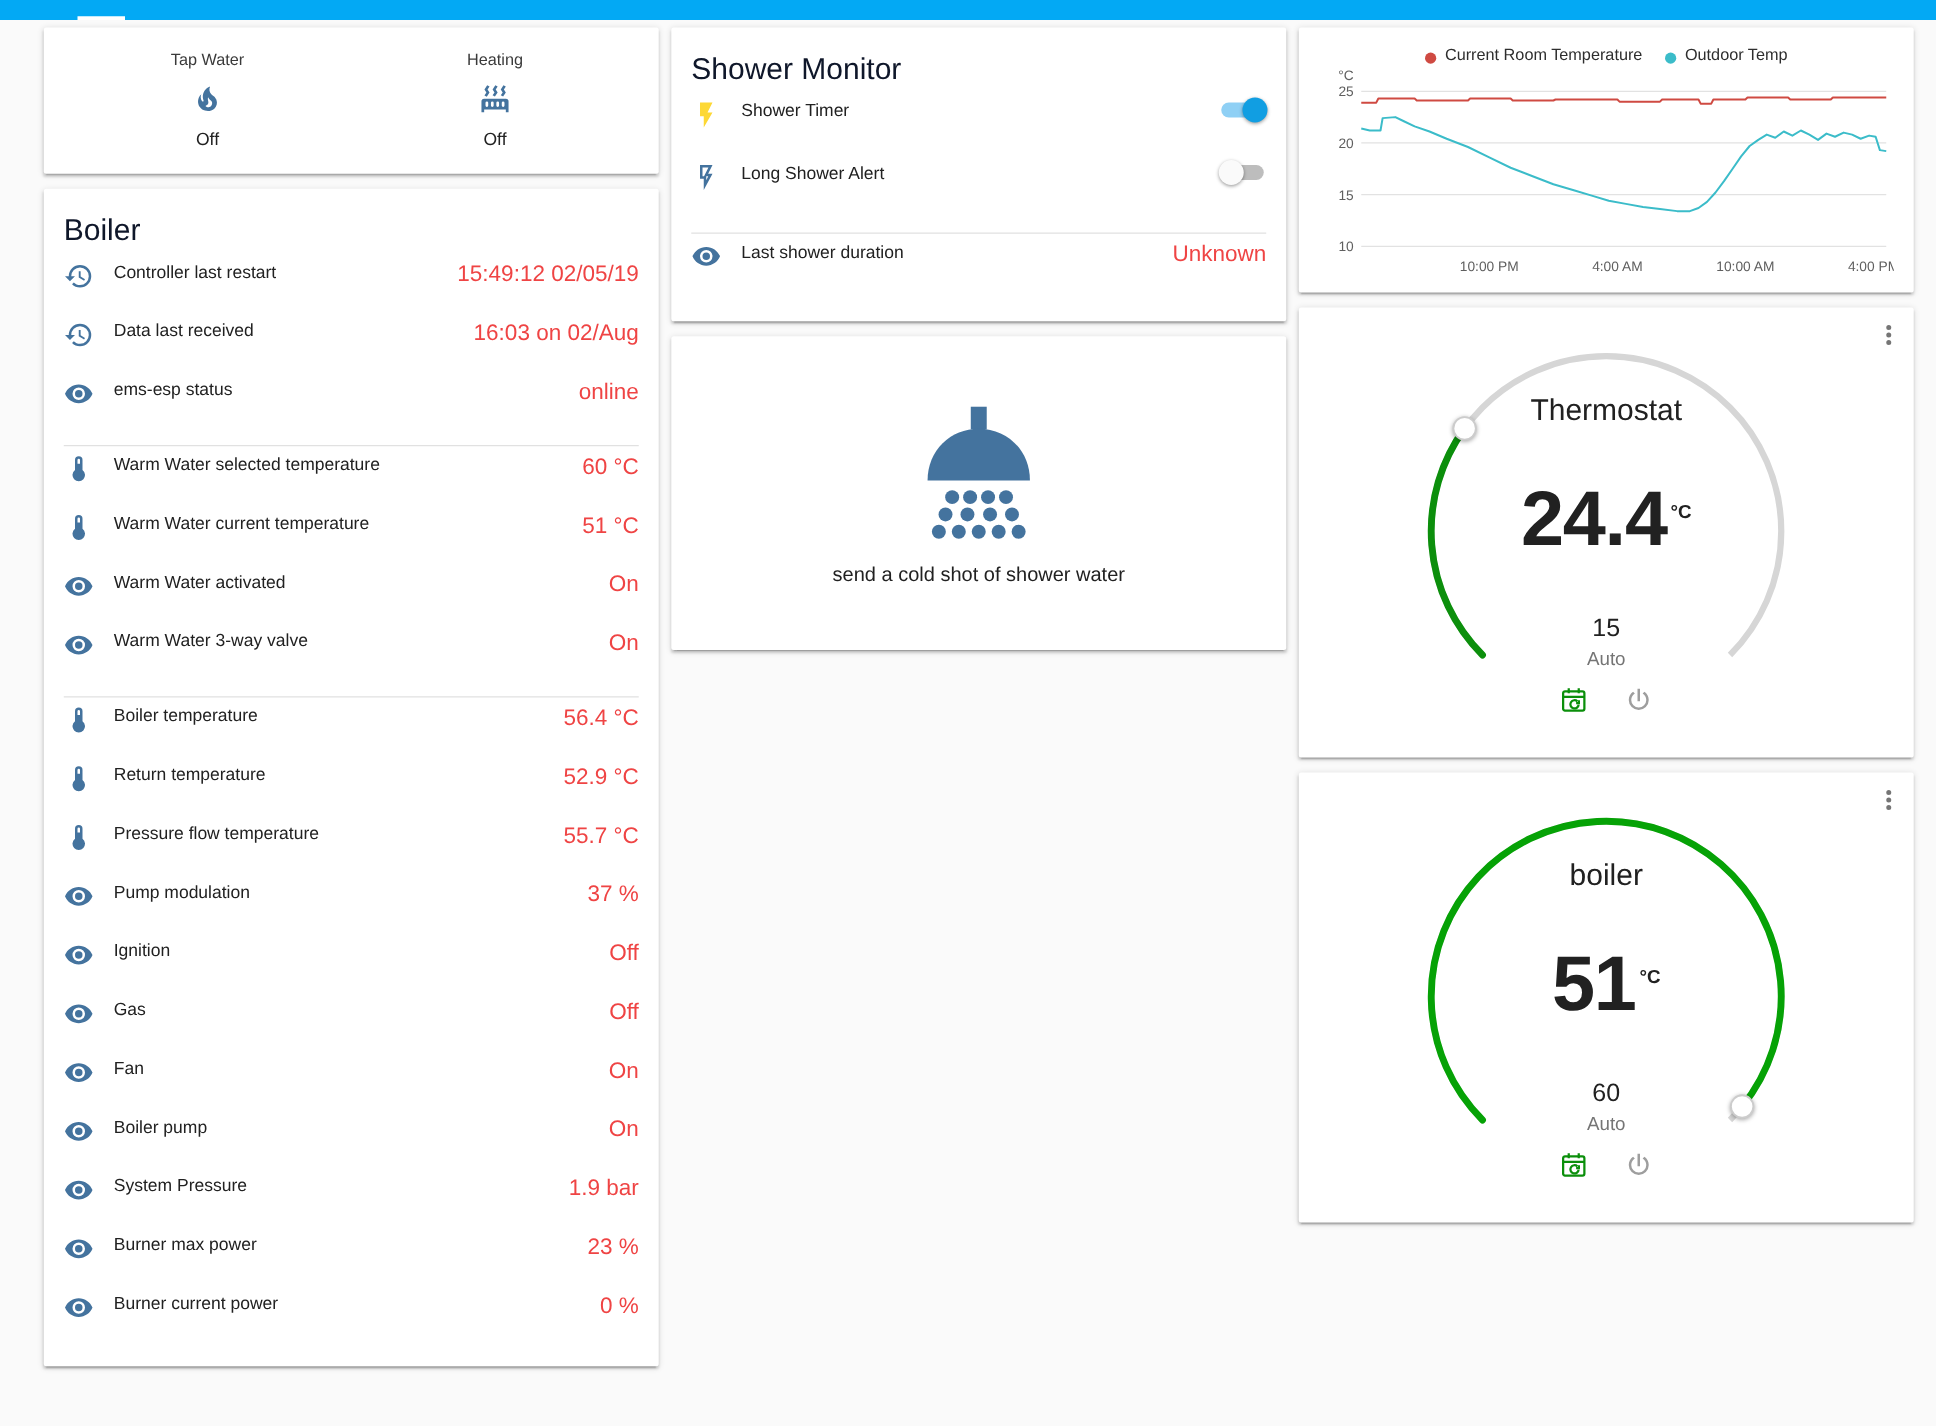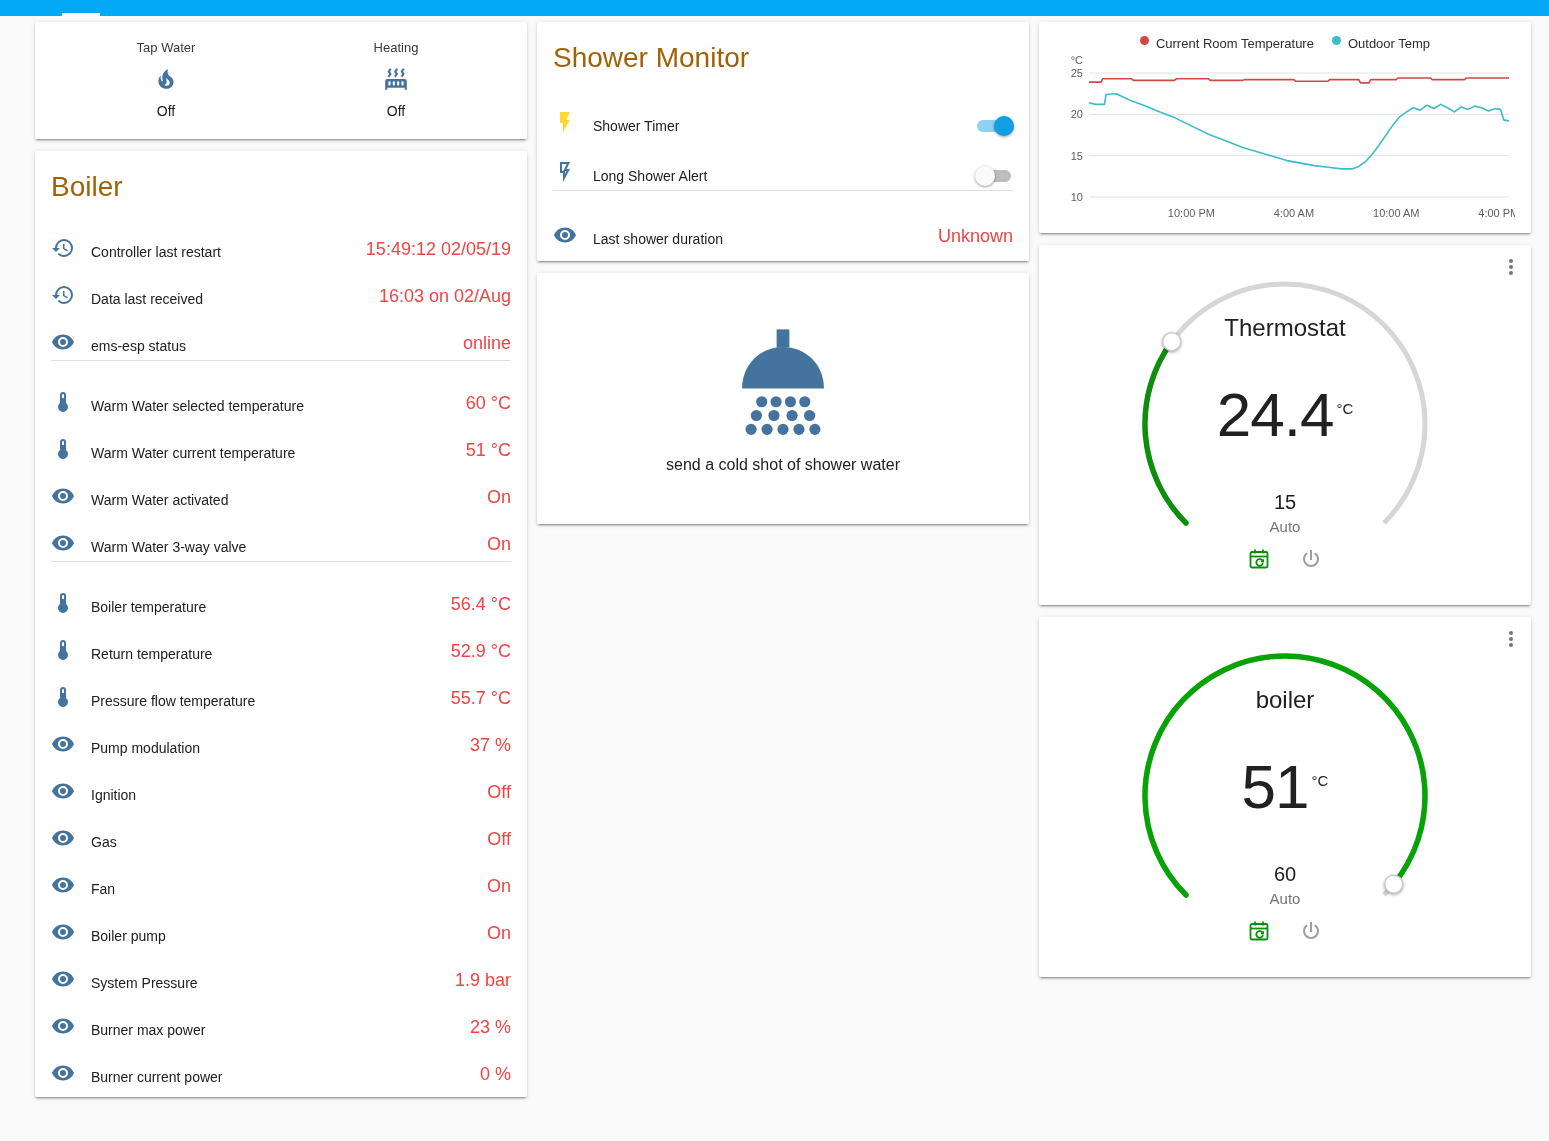--- a/index.html
+++ b/index.html
@@ -7,31 +7,31 @@
   body{background:#fafafa;font-family:"Liberation Sans",sans-serif;color:#212121;overflow:hidden}
 
   .topbar{height:16px;background:#03a9f4;position:relative}
   .tab-underline{position:absolute;left:62px;bottom:0;width:38px;height:3px;background:#fff}
 
   .layout{display:flex;gap:10px;padding:6px 33px 10px 35px}
   .col{flex:0 0 492px;width:492px;display:flex;flex-direction:column;gap:12px}
 
   .card{background:#fff;border-radius:2px;
     box-shadow:0 2px 2px 0 rgba(0,0,0,.14),0 1px 5px 0 rgba(0,0,0,.12),0 3px 1px -2px rgba(0,0,0,.2)}
-  .card-title{font-size:28px;font-weight:400;color:#a16207;padding:20px 16px 10px}
+  .card-title{font-size:24px;font-weight:400;color:#0f172a;padding:20px 16px 10px}
 
   
   .glance{display:flex;justify-content:space-around;padding:18px 16px 20px}
   .glance-item{display:flex;flex-direction:column;align-items:center;gap:11px;cursor:pointer;min-width:120px}
   .g-name{font-size:13px;color:#3a3a3a}
   .g-state{font-size:14px;color:#212121}
 
   
   .rows{padding-bottom:12px}
-  .entity-row{display:flex;align-items:flex-end;height:47px;padding:0 16px;cursor:pointer}
+  .entity-row{display:flex;align-items:flex-start;height:47px;padding:0 16px;cursor:pointer}
   .entity-row .icon-slot{width:24px;height:24px;margin-right:16px;flex:none}
   .icon-slot{display:inline-flex;align-items:center;justify-content:center;color:#44739e}
   .icon-slot svg{display:block}
   .e-name{flex:1;font-size:14px;color:#212121}
   .e-value{font-size:18px;color:#ef4444;margin-left:8px;white-space:nowrap}
   .divider{border-top:1px solid #e1e1e1;margin:6px 16px}
 
   
   .toggle{position:relative;width:34px;height:16px;flex:none;cursor:pointer;margin-right:2px}
   .toggle .track{position:absolute;left:0;top:2px;width:34px;height:12px;border-radius:7px;background:#bdbdbd}
@@ -45,31 +45,31 @@
   .shower-card .entity-row{height:50px}
   .shower-card{padding-bottom:14px}
 
   
   .action-card{height:251px;display:flex;flex-direction:column;align-items:center;justify-content:center;gap:16px;cursor:pointer}
   .action-caption{font-size:16px;color:#212121}
 
   
   .history-card{padding:10px 16px 6px}
   .legend{display:flex;justify-content:center;align-items:center;gap:18px;font-size:13px;color:#2e2e2e;padding:4px 0 4px}
-  .legend-item{display:flex;align-items:flex-start;gap:7px}
+  .legend-item{display:flex;align-items:flex-end;gap:7px}
   .legend-dot{width:9px;height:9px;border-radius:50%;display:inline-block}
   .tick{font-size:11px;fill:#5f5f5f}
 
   
   .climate-card{height:360px;position:relative}
   .menu-dots{position:absolute;top:10px;right:8px;color:#757575;cursor:pointer;z-index:3}
   .dial-wrap{position:relative;width:300px;height:302px;margin:28px auto 0}
   .dial-svg{position:absolute;left:0;top:0}
   .dial-name{position:absolute;top:41px;width:100%;text-align:center;font-size:24px;color:#212121}
-  .dial-value{position:absolute;top:106px;width:100%;text-align:center;font-size:62px;font-weight:400;color:#212121;letter-spacing:-1px}
+  .dial-value{position:absolute;top:106px;width:100%;text-align:center;font-size:62px;font-weight:700;color:#212121;letter-spacing:-1px}
   .dial-value sup{font-size:15px;letter-spacing:0;margin-left:3px}
   .dial-target{position:absolute;top:218px;width:100%;text-align:center;font-size:20px;color:#212121}
   .dial-mode{position:absolute;top:245px;width:100%;text-align:center;font-size:15px;color:#757575}
   .dial-icons{position:absolute;top:274px;width:100%;display:flex;justify-content:center;gap:28px}
   .dial-icons .cal{color:#0b8f0b;cursor:pointer}
   .dial-icons .pwr{color:#9e9e9e;cursor:pointer}
 </style>
 </head>
 <body>
 

